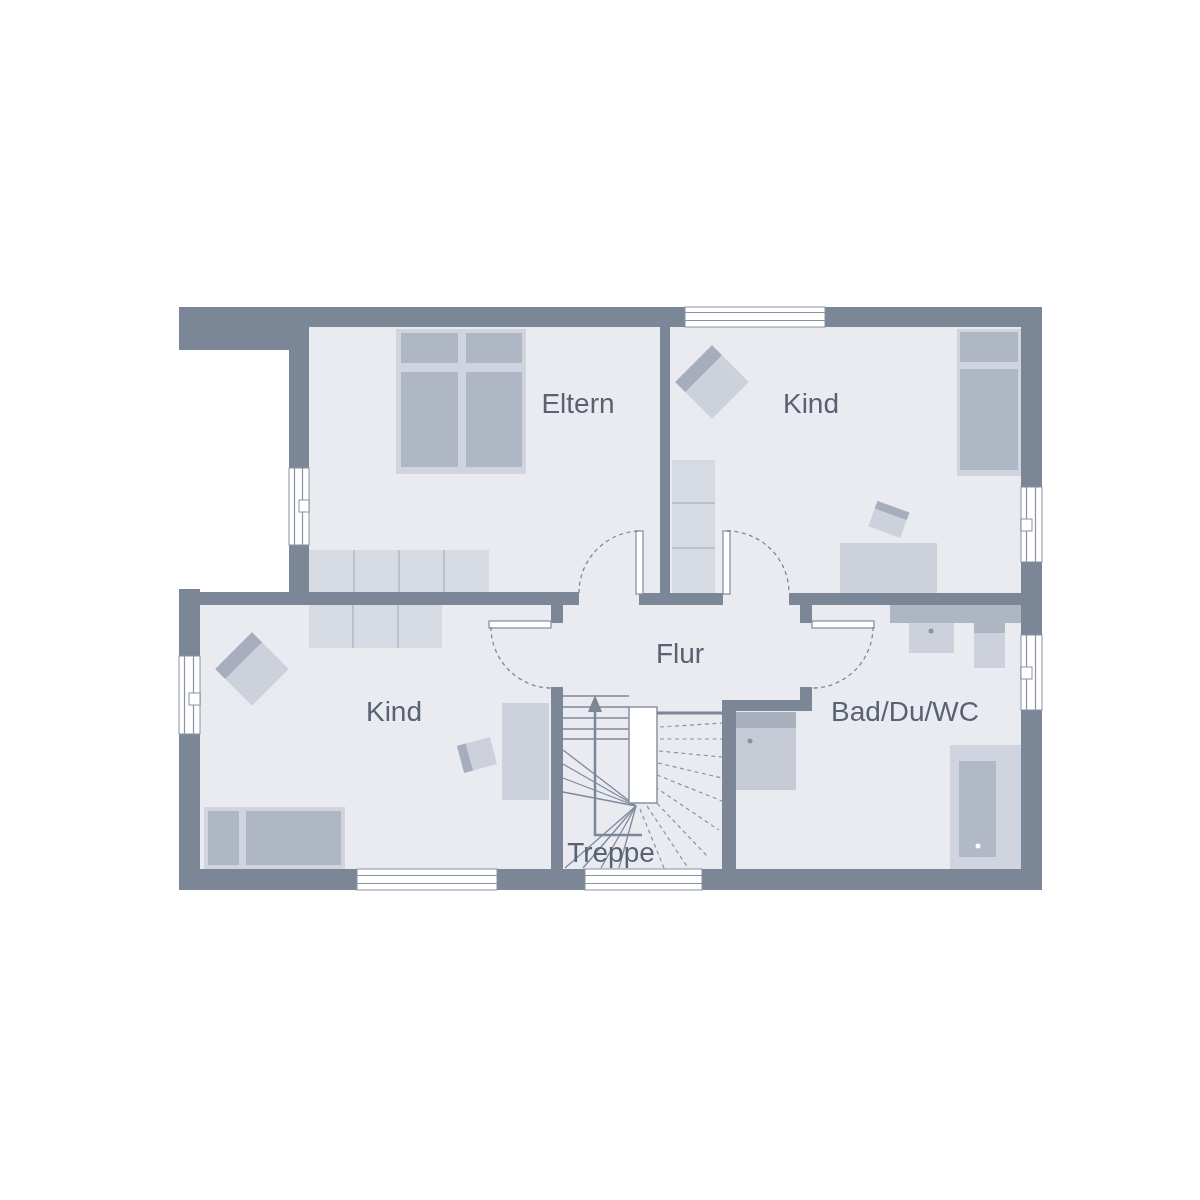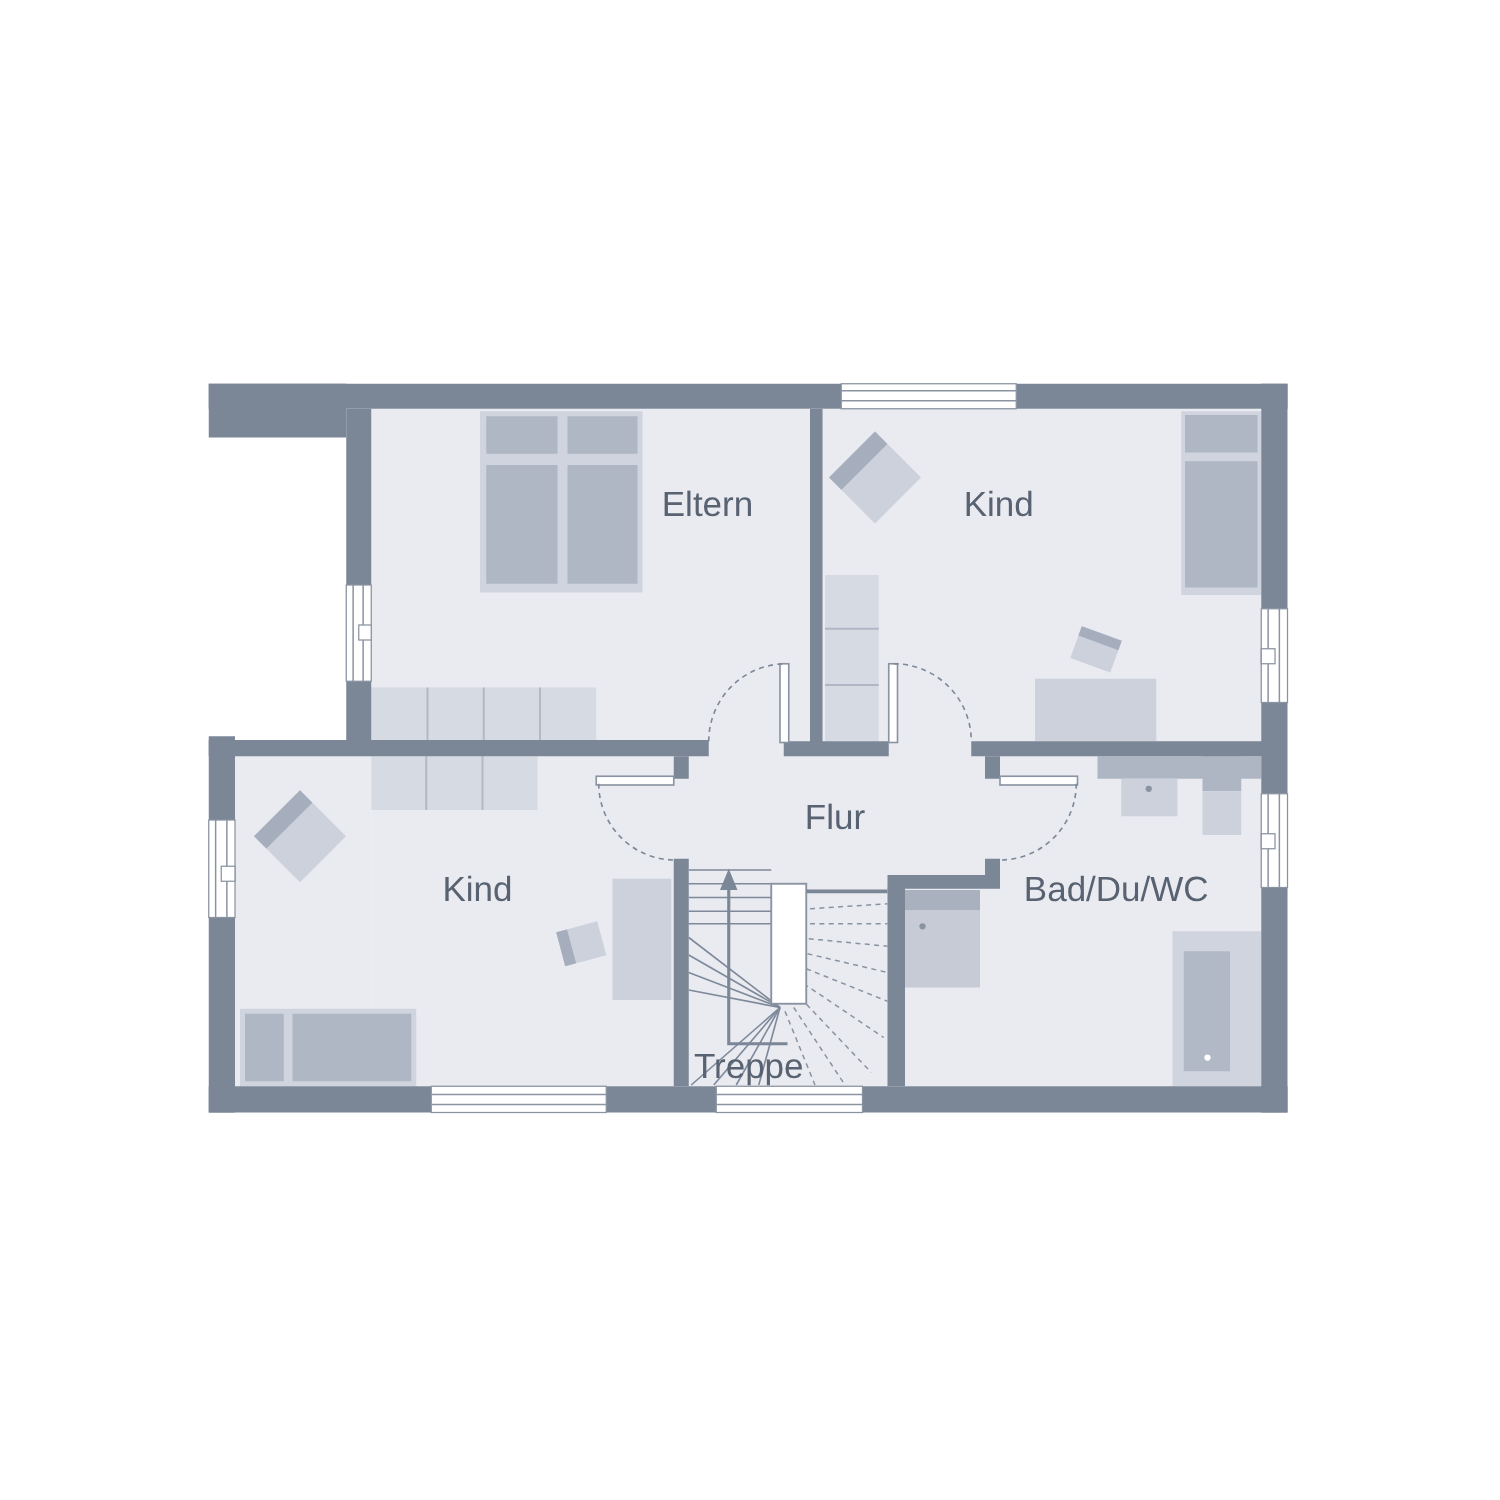--- a/index.html
+++ b/index.html
@@ -6,21 +6,21 @@
     margin: 0;
     padding: 0;
     width: 1200px;
     height: 1200px;
     background: #ffffff;
     font-family: "Liberation Sans", sans-serif;
     overflow: hidden;
   }
   #plan-stage {
     position: absolute;
-    left: 0; top: 0;
+    left: 12px; top: 0;
     width: 1019px; height: 1200px;
   }
   svg text {
     font-family: "Liberation Sans", "DejaVu Sans", sans-serif;
     font-size: 28px;
     fill: #596271;
   }
 </style>
 </head>
 <body>

